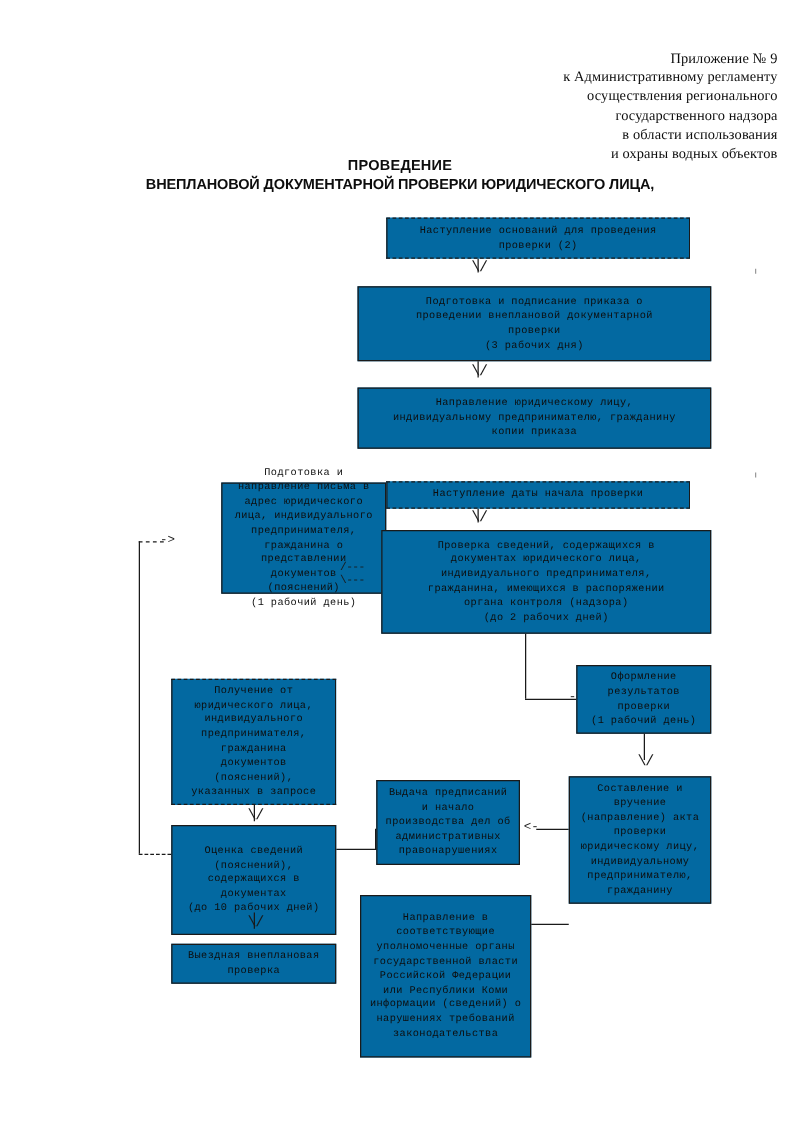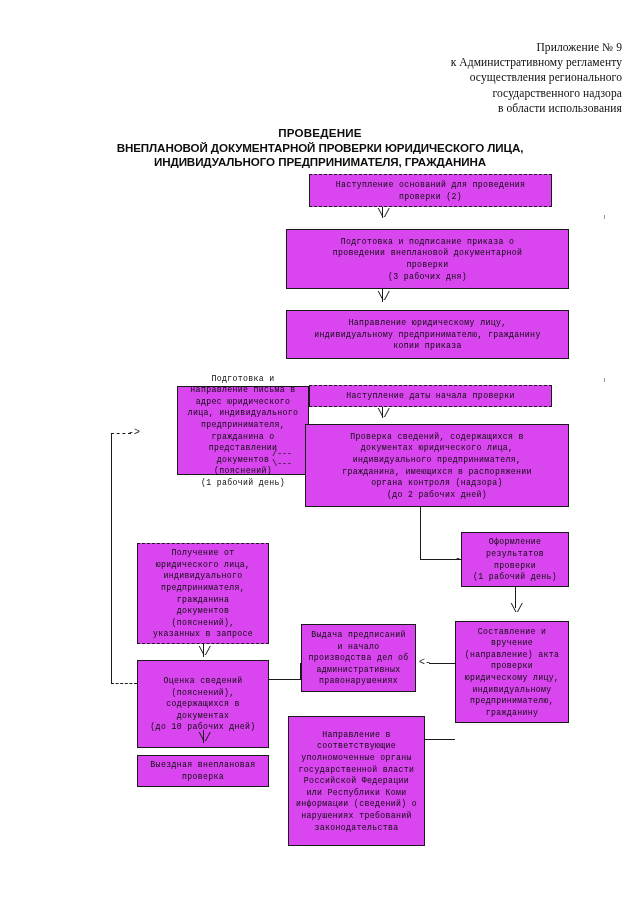--- a/index.html
+++ b/index.html
@@ -52,21 +52,21 @@
     box-sizing: border-box;
     font-family: "Liberation Mono", "DejaVu Sans Mono", monospace;
     font-size: 8.2px;
     line-height: 11.6px;
     letter-spacing: 0.35px;
     text-align: center;
     display: flex;
     flex-direction: column;
     justify-content: center;
     align-items: center;
-    background: #d946ef;
+    background: #0369a1;
     padding: 2px 3px;
   }
   .solid { border: 1.2px solid #1a1a1a; }
   .dashed {
     border-top: 1.4px dashed #1a1a1a;
     border-bottom: 1.4px dashed #1a1a1a;
     border-left: 1.3px solid #1a1a1a;
     border-right: 1.3px solid #1a1a1a;
   }
   .box .ln { white-space: nowrap; }
@@ -120,26 +120,26 @@
 <body>
 
 <div id="page">
 
   <div class="hdr">
     <div>Приложение № 9</div>
     <div>к Административному регламенту</div>
     <div>осуществления регионального</div>
     <div>государственного надзора</div>
     <div>в области использования</div>
+    <div>и охраны водных объектов</div>
   </div>
 
   <div class="title">
     <div class="t1">ПРОВЕДЕНИЕ</div>
     <div>ВНЕПЛАНОВОЙ ДОКУМЕНТАРНОЙ ПРОВЕРКИ ЮРИДИЧЕСКОГО ЛИЦА,</div>
-    <div>ИНДИВИДУАЛЬНОГО ПРЕДПРИНИМАТЕЛЯ, ГРАЖДАНИНА</div>
   </div>
 
   <div class="box dashed" style="left:309px; top:174px; width:243px; height:33px;">
     <div class="ln">Наступление оснований для проведения</div>
     <div class="ln">проверки (2)</div>
   </div>
   <div class="vline" style="left:382px; top:207px; height:11px;"></div>
   <div class="arrow-dn" style="left:377px; top:209px;">\/</div>
 
   <div class="box solid" style="left:286px; top:229px; width:283px; height:60px;">

